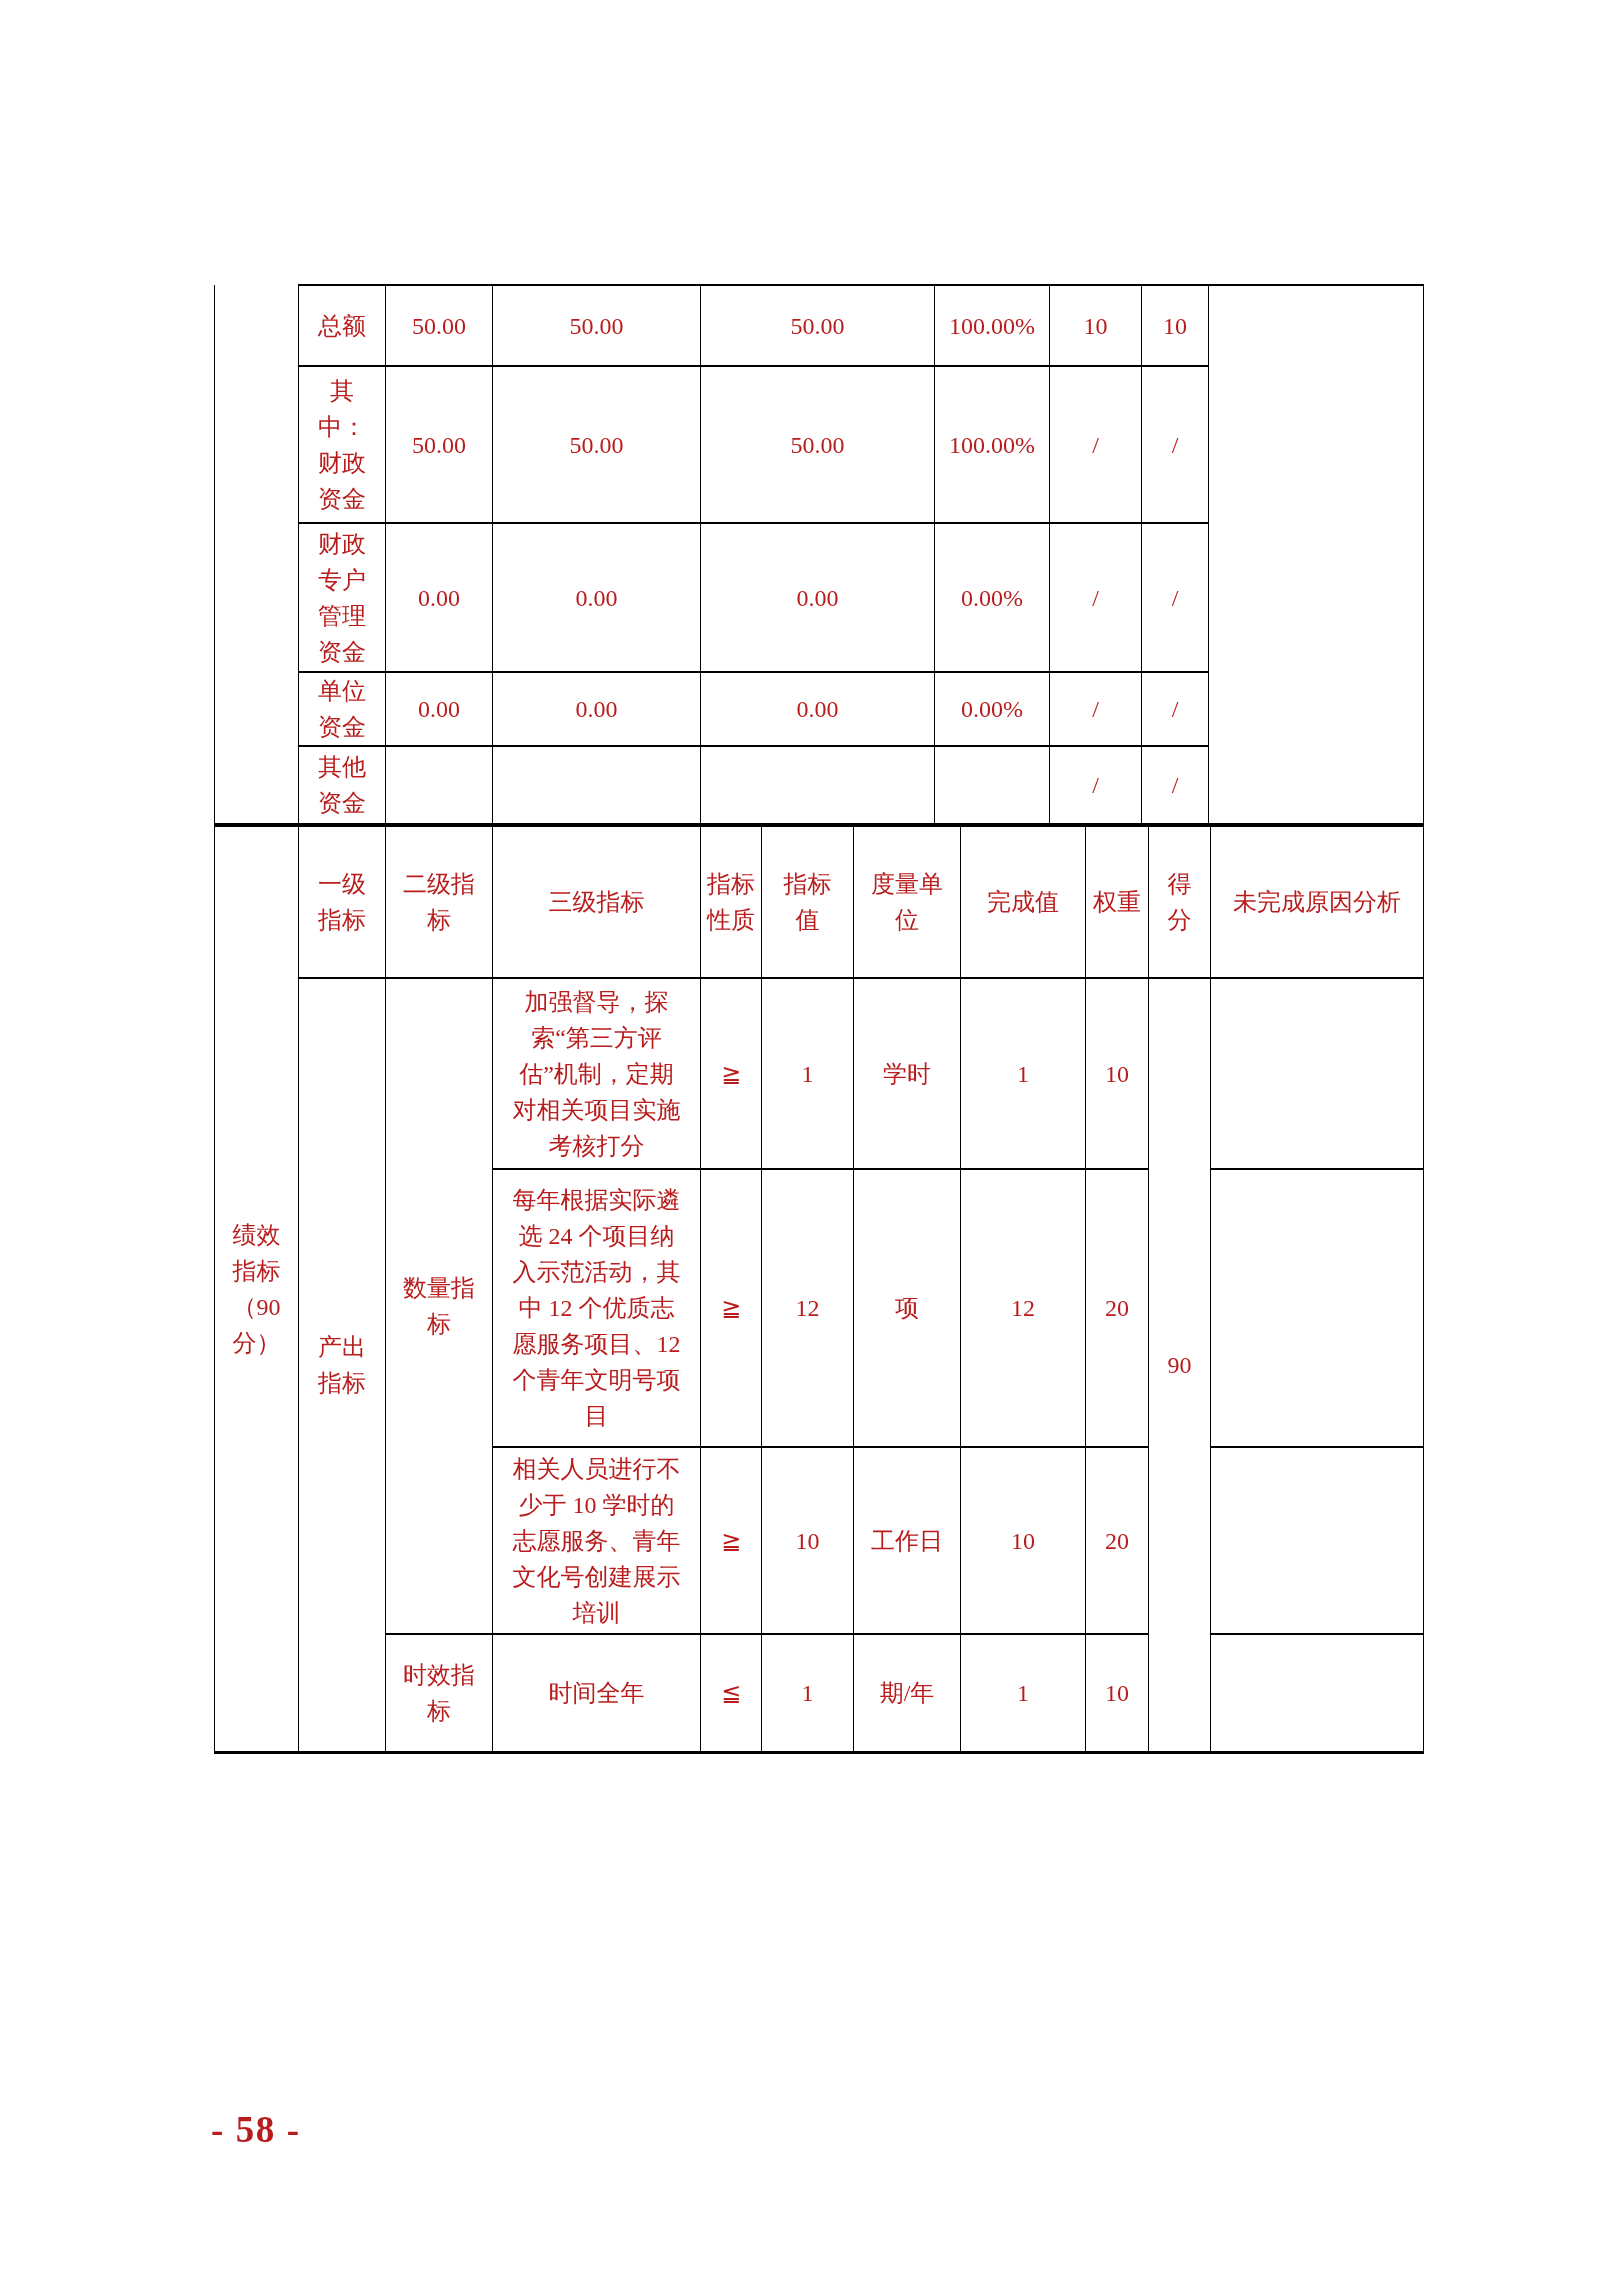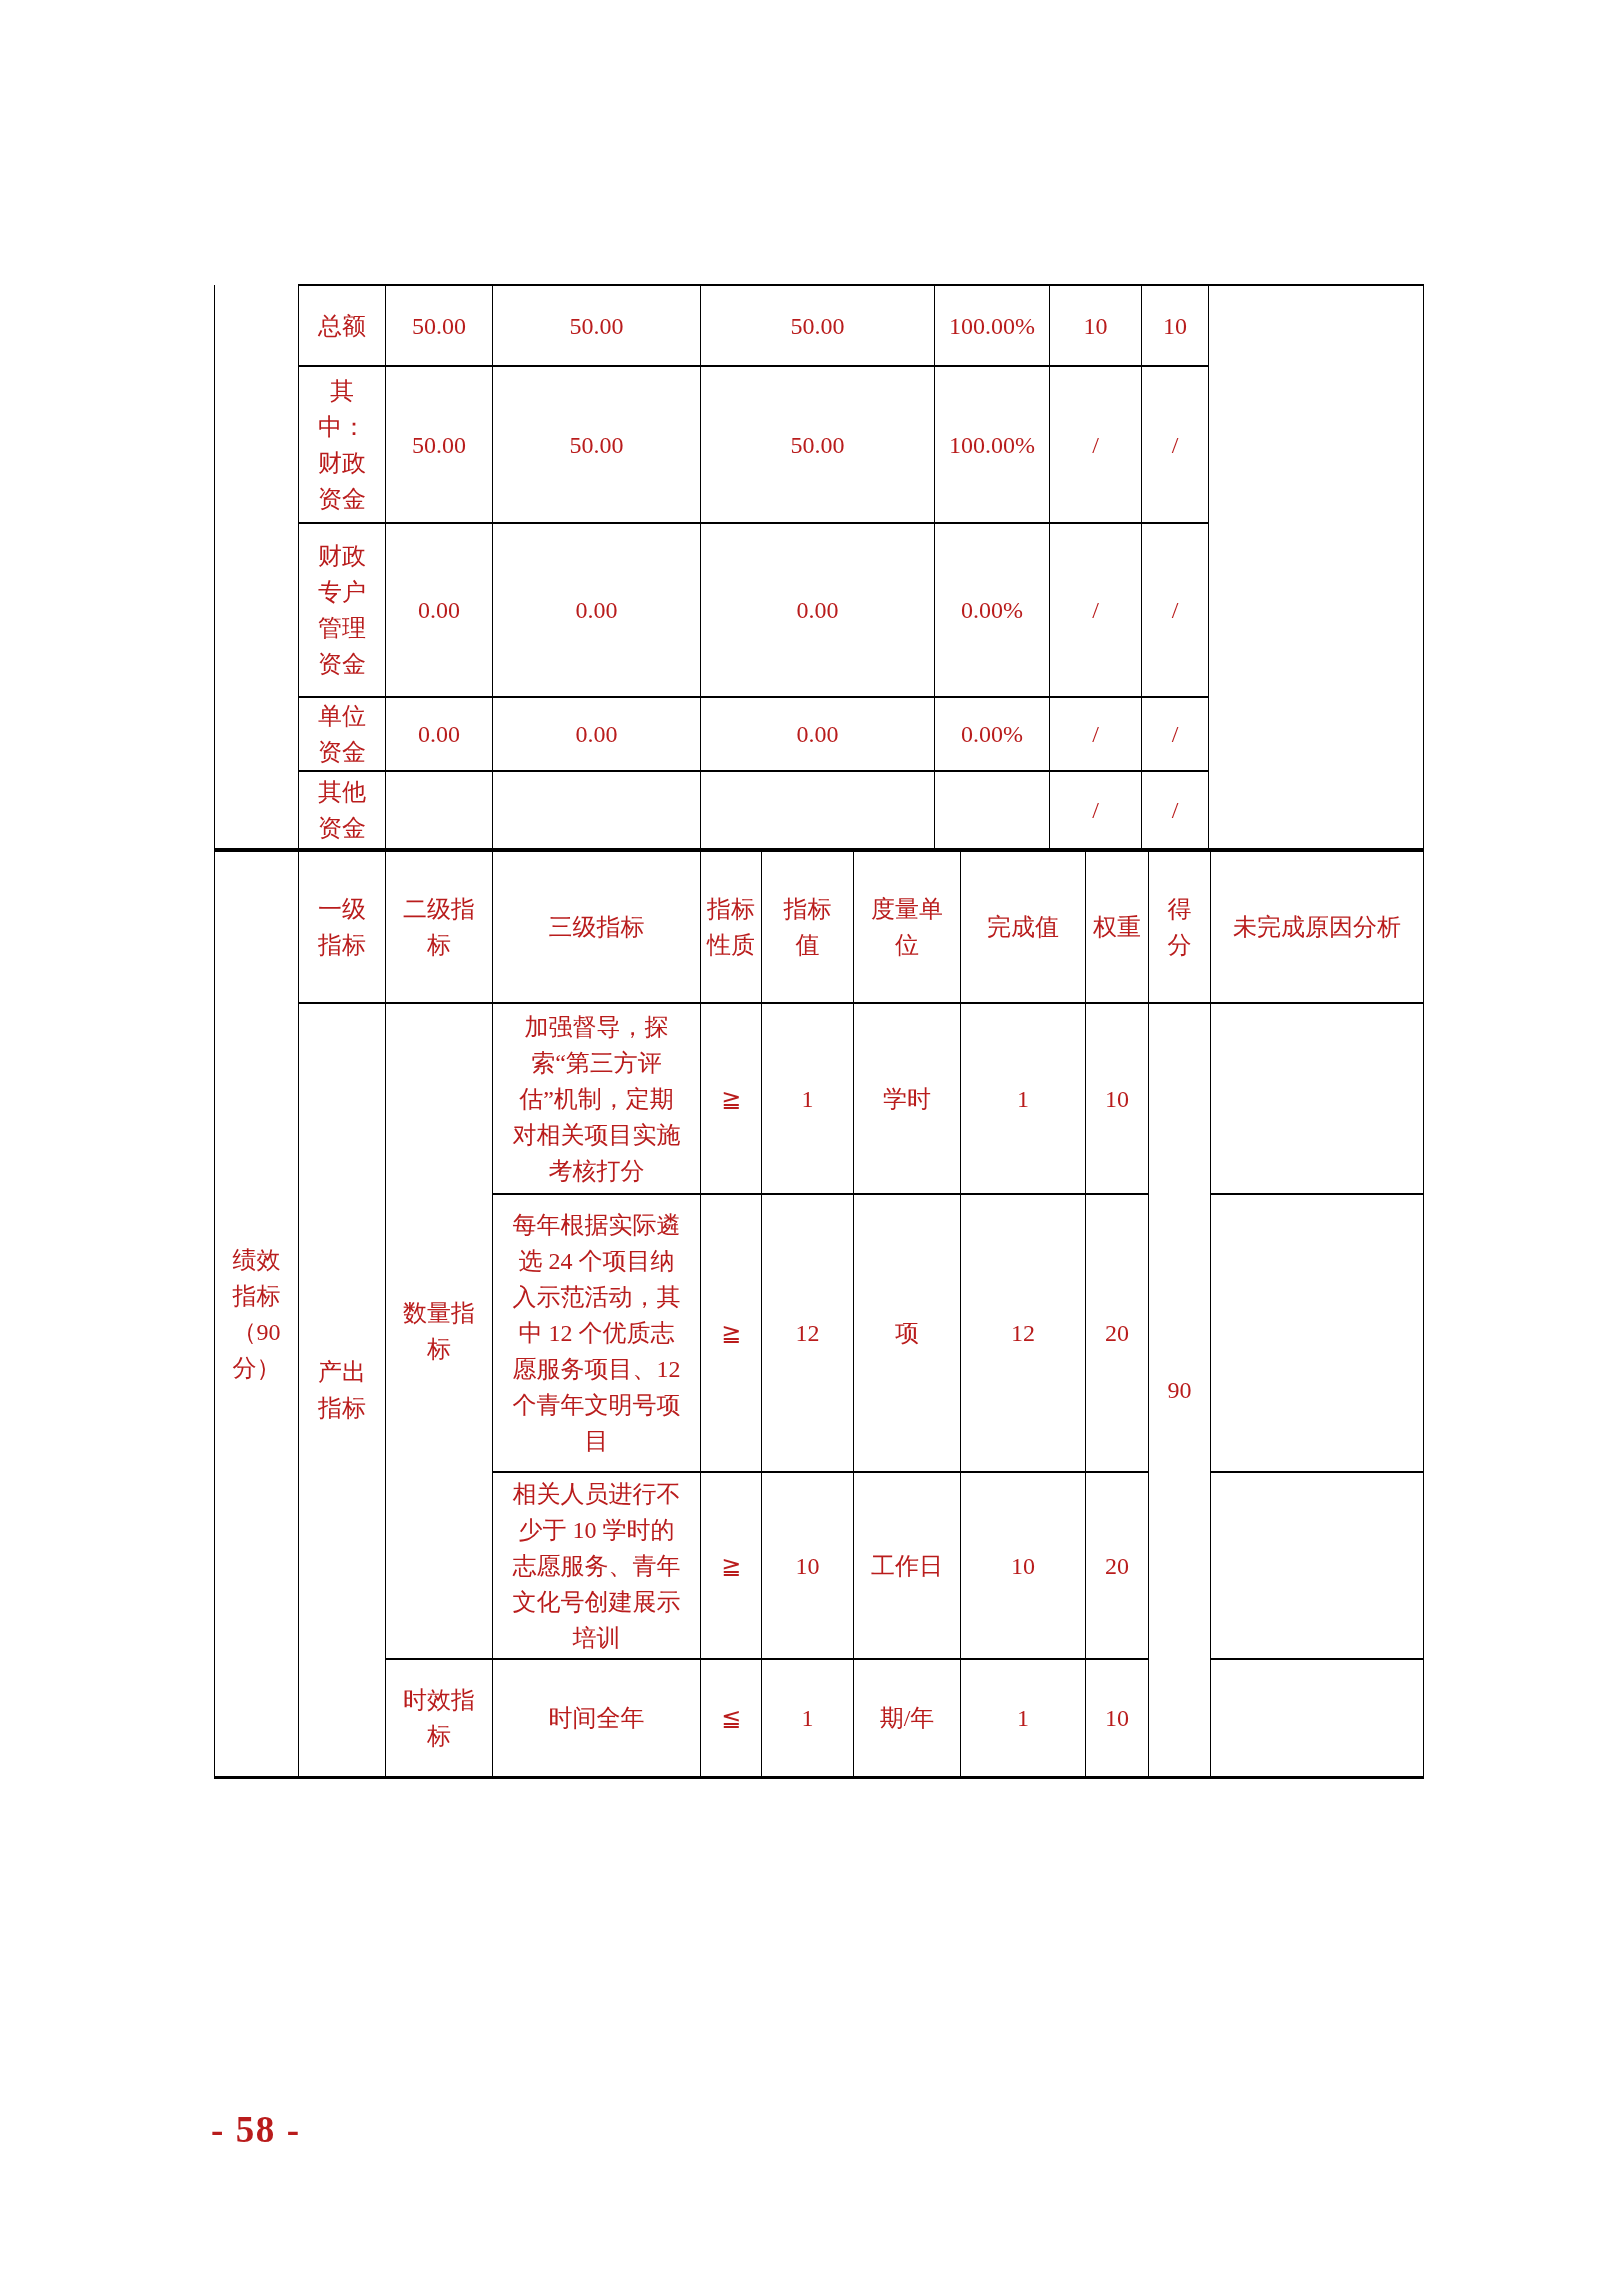--- a/index.html
+++ b/index.html
@@ -86,21 +86,21 @@
       </tr>
       <tr style="height:157px">
         <td class="fund-label">其中：财政资金</td>
         <td>50.00</td>
         <td>50.00</td>
         <td>50.00</td>
         <td>100.00%</td>
         <td>/</td>
         <td>/</td>
       </tr>
-      <tr style="height:174px">
+      <tr style="height:149px">
         <td class="fund-label">财政专户管理资金</td>
         <td>0.00</td>
         <td>0.00</td>
         <td>0.00</td>
         <td>0.00%</td>
         <td>/</td>
         <td>/</td>
       </tr>
       <tr style="height:58px">
         <td class="fund-label">单位资金</td>

